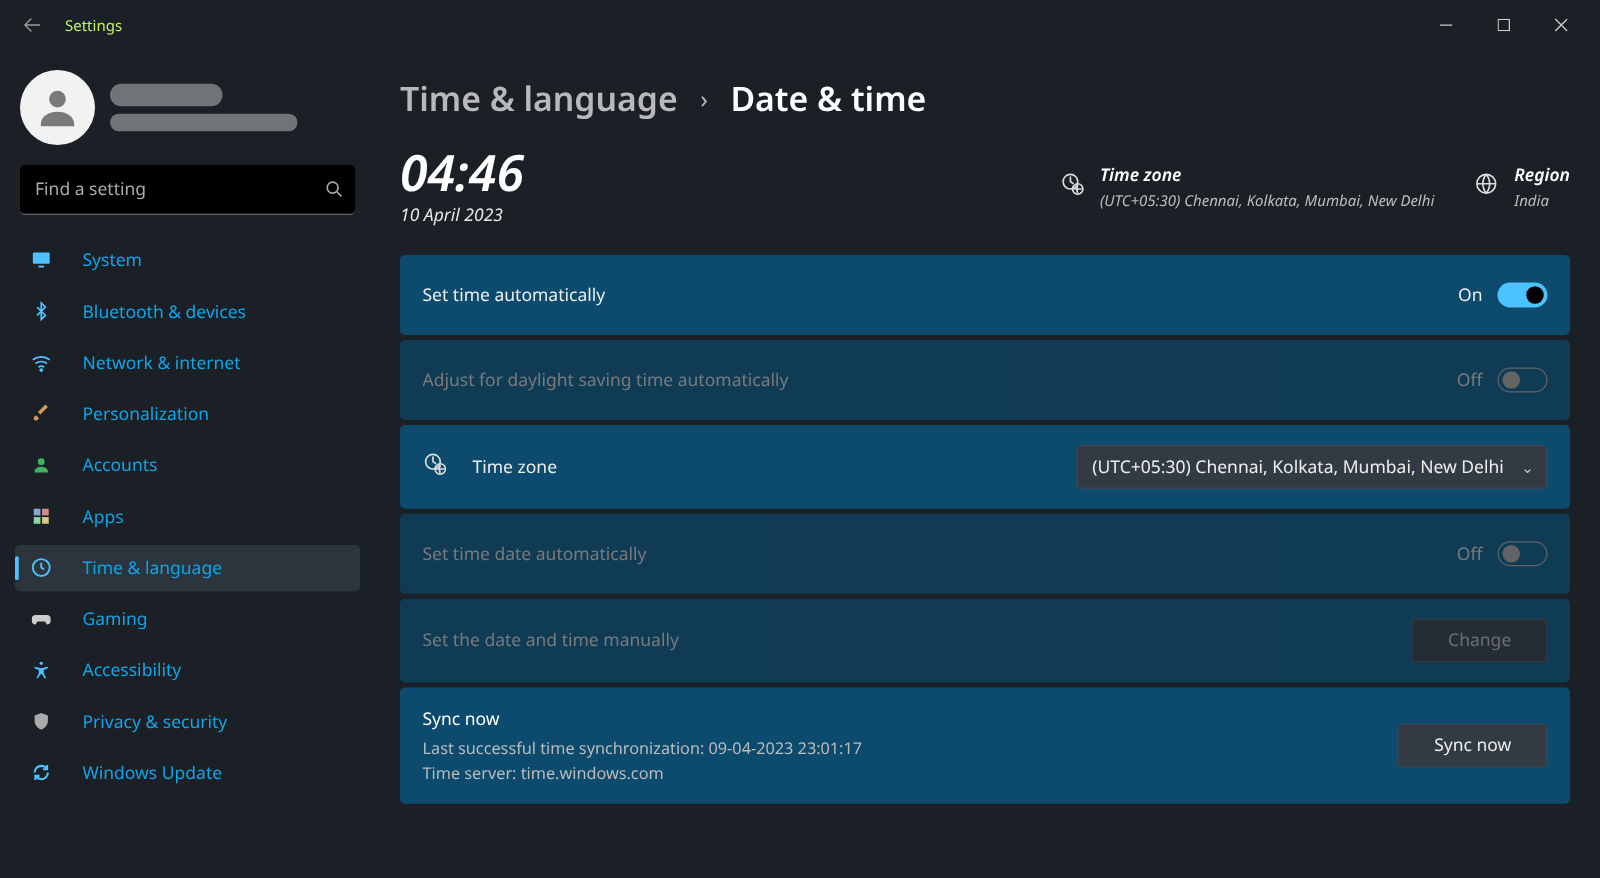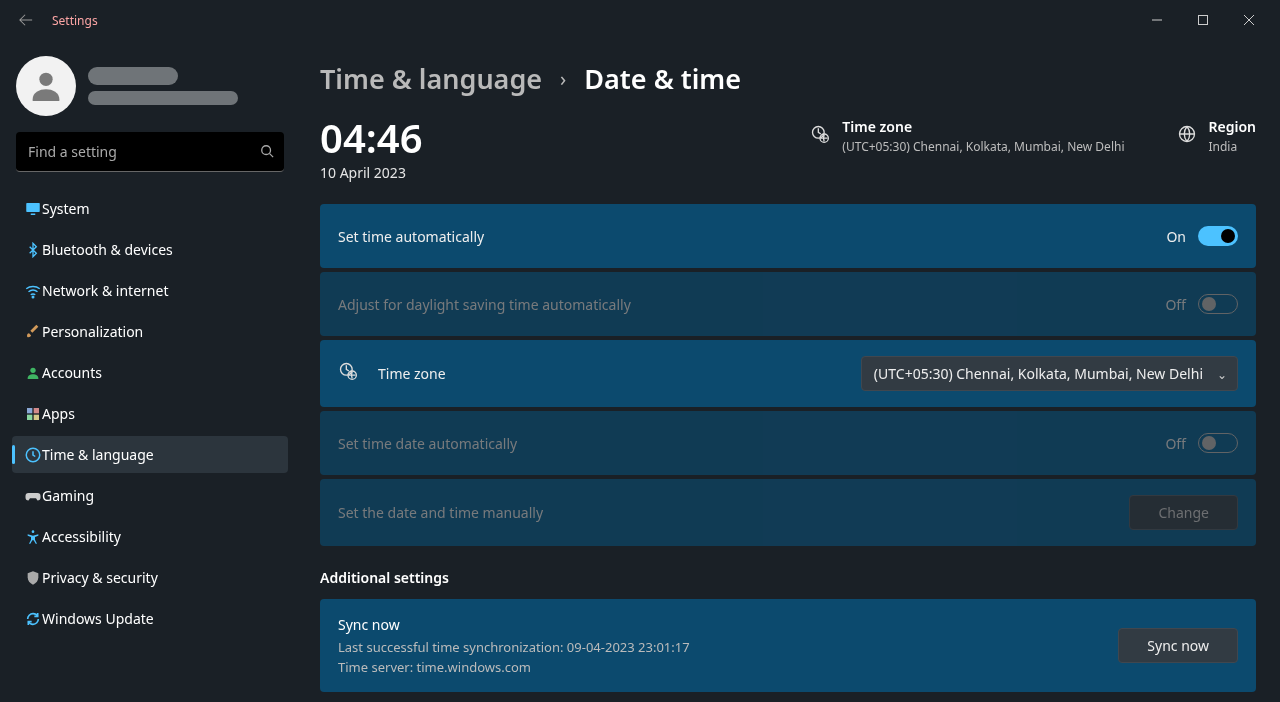--- a/index.html
+++ b/index.html
@@ -1,51 +1,51 @@
 <!DOCTYPE html>
 <html><head>
 <meta charset="utf-8">
 <style>
 * { margin: 0; padding: 0; box-sizing: border-box; font-family: "Segoe UI", system-ui, sans-serif; }
 body { background: #1a2026; color: #fff; width: 1280px; height: 702px; overflow: hidden; }
 
 .titlebar { display: flex; align-items: center; height: 40px; padding: 0 8px; }
 .back-btn { width: 36px; height: 36px; display: flex; align-items: center; justify-content: center; color: #999; font-size: 14px; }
-.title { color: #fca5a5; font-size: 12px; margin-left: 8px; }
+.title { color: #bef264; font-size: 12px; margin-left: 8px; }
 .win-controls { margin-left: auto; display: flex; }
 .win-btn { width: 46px; height: 32px; display: flex; align-items: center; justify-content: center; color: #ccc; }
 .win-btn svg { width: 10px; height: 10px; }
 
 .app { display: flex; height: calc(100% - 40px); }
 
 .sidebar { width: 300px; padding: 12px 12px 12px 12px; overflow: hidden; }
 .profile { display: flex; align-items: center; gap: 12px; margin: 4px 4px 16px 4px; }
 .avatar { width: 60px; height: 60px; border-radius: 50%; background: #f2f2f2; display: flex; align-items: center; justify-content: center; }
 .avatar svg { width: 40px; height: 40px; fill: #7a7a7a; }
 .profile-mask { display: flex; flex-direction: column; gap: 6px; }
 .mask-line { background: #6f7478; border-radius: 10px; }
 
 .search-wrap { position: relative; margin: 4px 4px 18px 4px; }
 .search { width: 100%; background: #000000; border: none; border-bottom: 1px solid #666; border-radius: 4px; padding: 10px 36px 10px 12px; color: #ccc; font-size: 14px; outline: none; }
 .search::placeholder { color: #aaa; }
 .search-ico { position: absolute; right: 10px; top: 50%; transform: translateY(-50%); color: #aaa; }
 
 .nav { display: flex; flex-direction: column; gap: 4px; }
-.nav-item { display: flex; align-items: flex-end; gap: 0; padding: 9px 12px; border-radius: 4px; font-size: 14px; color: #ffffff; position: relative; cursor: pointer; }
+.nav-item { display: flex; align-items: flex-start; gap: 24px; padding: 9px 12px; border-radius: 4px; font-size: 14px; color: #0ea5e9; position: relative; cursor: pointer; }
 .nav-item.active { background: #2c353d; }
 .nav-item.active::before { content: ""; position: absolute; left: 0; top: 9px; bottom: 9px; width: 3px; background: #4cc2ff; border-radius: 2px; }
 .nav-ico { width: 18px; height: 18px; display: flex; align-items: center; justify-content: center; font-size: 16px; }
 
 .content { flex: 1; padding: 12px 24px 0 20px; overflow: auto; }
 .crumb { display: flex; align-items: center; gap: 18px; margin: 8px 0 20px 0; }
 .crumb-parent { font-size: 27px; font-weight: 600; color: #b9b9b9; }
 .crumb-sep { color: #b9b9b9; font-size: 20px; }
 .crumb-title { font-size: 27px; font-weight: 600; }
 
-.hdrgrid { display: flex; align-items: flex-start; gap: 52px; margin-bottom: 22px; }
+.hdrgrid { display: flex; align-items: center; gap: 32px; margin-bottom: 22px; font-style: italic; }
 .clock-time { font-size: 40px; font-weight: 600; line-height: 1.05; }
 .clock-date { font-size: 14px; color: #e5e5e5; margin-top: 4px; }
 .hdr-spacer { flex: 1; }
 .hdr-item { display: flex; align-items: center; gap: 12px; }
 .hdr-item .ico { color: #ddd; }
 .hdr-item .lbl { font-size: 14px; font-weight: 600; }
 .hdr-item .sub { font-size: 12px; color: #bdbdbd; margin-top: 2px; }
 
 .card { background: #0c4a6e; border-radius: 4px; padding: 16px 18px; display: flex; align-items: center; margin-bottom: 4px; min-height: 64px; }
 .card.disabled { opacity: 0.65; }
@@ -306,21 +306,20 @@
         <span class="toggle-state">Off</span>
         <div class="toggle off"></div>
       </div>
     </div>
 
     <div class="card disabled">
       <div class="lbl">Set the date and time manually</div>
       <div class="btn dim">Change</div>
     </div>
 
-    <div class="section-h">Additional settings</div>
 
     <div class="card" style="align-items:center">
       <div style="flex:1">
         <div style="font-size:14px">Sync now</div>
         <div class="sync-sub">Last successful time synchronization: 09-04-2023 23:01:17</div>
         <div class="sync-sub" style="margin-top:2px">Time server: time.windows.com</div>
       </div>
       <div class="btn">Sync now</div>
     </div>
   </main>

